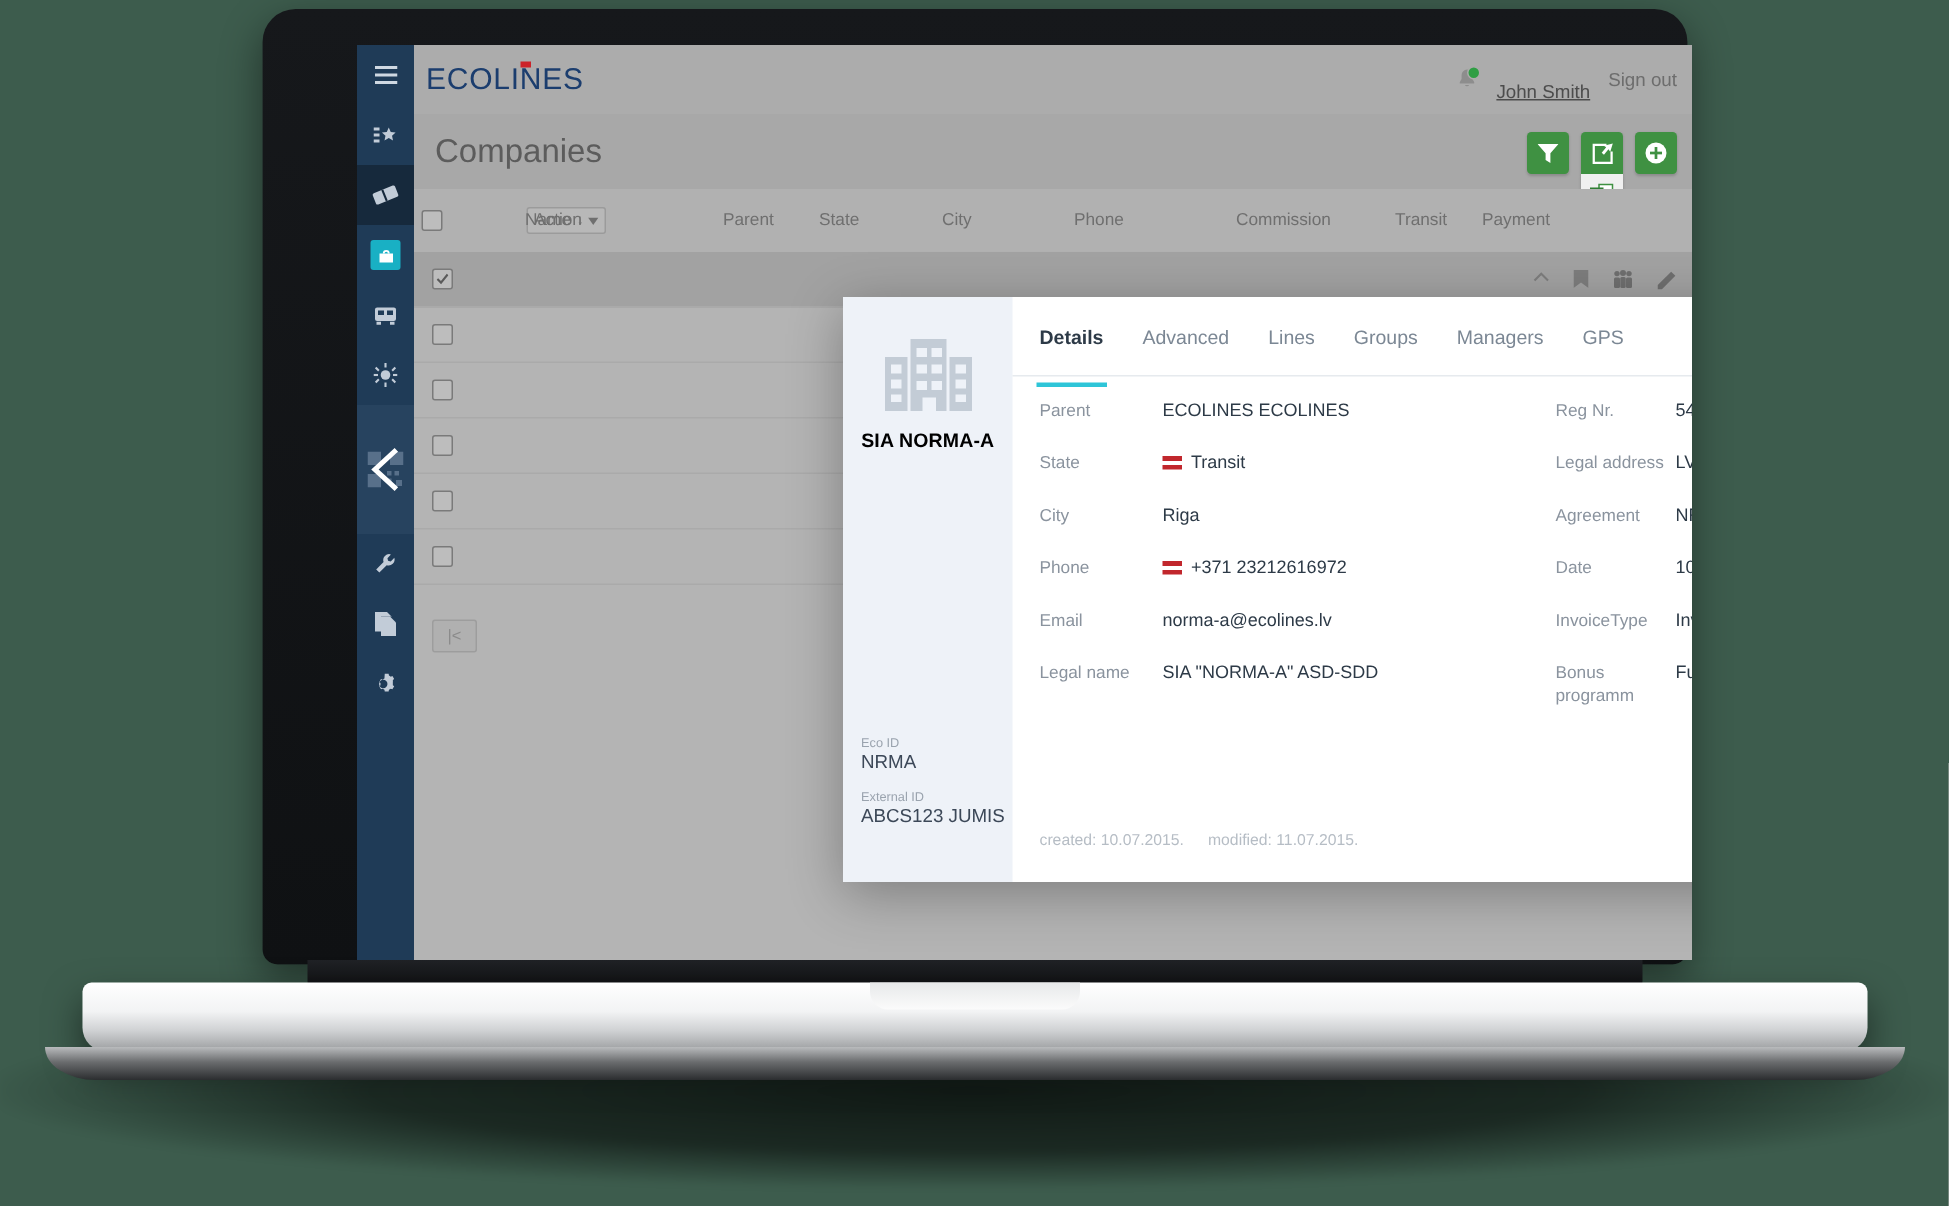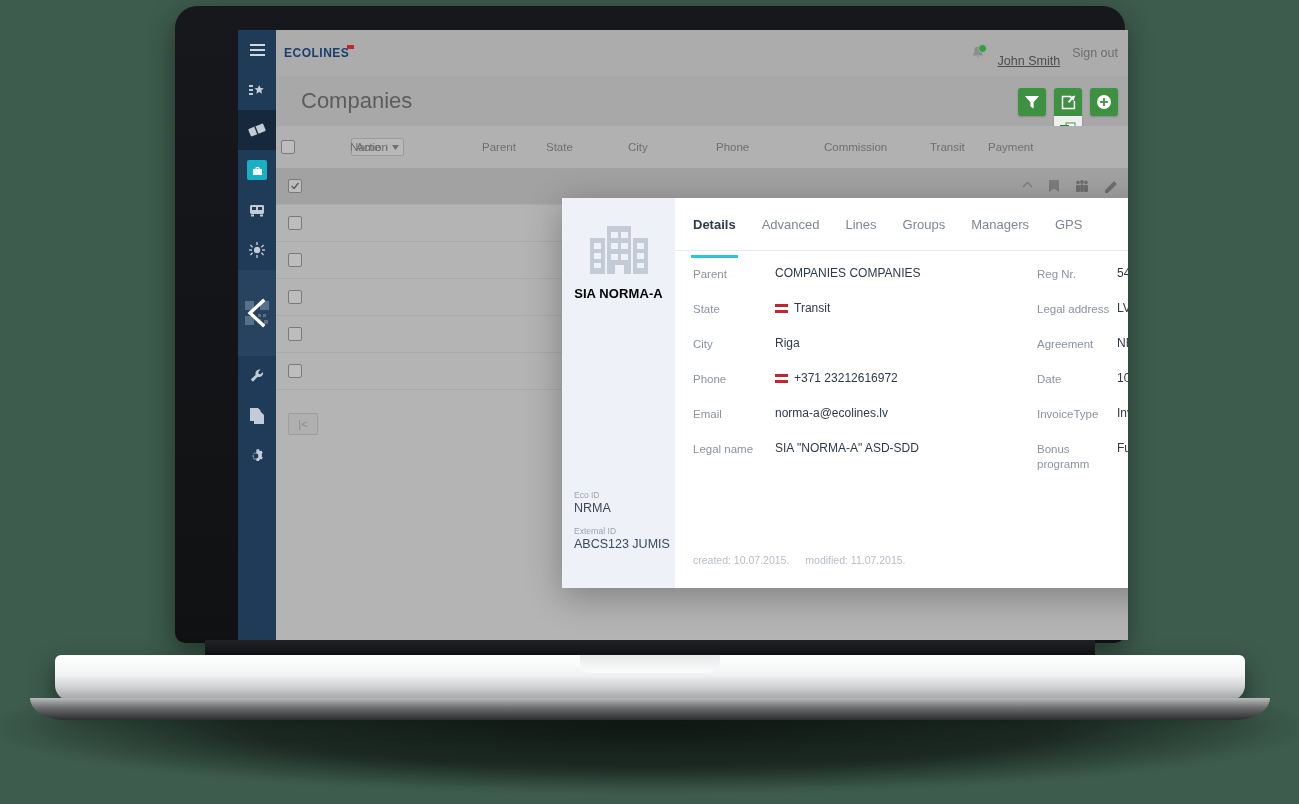--- a/index.html
+++ b/index.html
@@ -72,42 +72,42 @@
   .main{
     position:absolute;left:38px;top:0;width:852px;height:610px;
     background:#b4b4b4;
   }
   .topbar{
     position:absolute;left:0;top:0;width:852px;height:46px;
     background:#acacac;
     display:flex;align-items:center;
   }
   .logo{
-    margin-left:8px;font-weight:bold;font-size:12px;letter-spacing:.5px;
+    margin-left:8px;font-weight:normal;font-size:20px;letter-spacing:.5px;
     color:#1b3d6e;position:relative;
   }
   .logo .dot{
     position:absolute;left:63px;top:-1px;width:7px;height:4px;background:#cc2229;
   }
   .topbar-right{
     margin-left:auto;margin-right:10px;display:flex;align-items:center;gap:12px;
     font-size:12.5px;color:#6d6d6d;
   }
   .bell{position:relative;width:16px;height:16px;}
   .bell .gdot{
     position:absolute;right:-1px;top:-1px;width:7px;height:7px;border-radius:50%;
     background:#2f9e44;border:1px solid #acacac;
   }
   .user{color:#4c4c4c;text-decoration:underline;margin-top:16px;}
 
   .pagehead{
     position:absolute;left:0;top:46px;width:852px;height:50px;
     background:#a8a8a8;display:flex;align-items:center;
   }
-  .pagetitle{margin-left:25px;font-size:22px;color:#5c5c5c;font-weight:400;}
+  .pagetitle{margin-left:14px;font-size:22px;color:#5c5c5c;font-weight:400;}
 
   .actions{position:absolute;right:10px;top:58px;display:flex;gap:8px;align-items:flex-start;}
   .gbtn{
     width:28px;height:28px;background:#3f9142;border-radius:3px;
     display:flex;align-items:center;justify-content:center;color:#fff;
     box-shadow:0 1px 2px rgba(0,0,0,.18);
   }
   .gcol{display:flex;flex-direction:column;gap:0;}
   .gcol .gbtn{border-radius:0;}
   .gcol .gbtn:first-child{border-radius:3px 3px 0 0;}
@@ -540,21 +540,21 @@
             <span class="tab">Groups</span>
             <span class="tab">Managers</span>
             <span class="tab">GPS</span>
           </div>
 
           <div class="fields">
 
             <div class="col l">
               <div class="frow">
                 <span class="flbl">Parent</span>
-                <span class="fval">COMPANIES COMPANIES</span>
+                <span class="fval">ECOLINES ECOLINES</span>
               </div>
               <div class="frow">
                 <span class="flbl">State</span>
                 <span class="fval">
                   <span class="flag"></span>
                   <span>Transit</span>
                 </span>
               </div>
               <div class="frow">
                 <span class="flbl">City</span>

